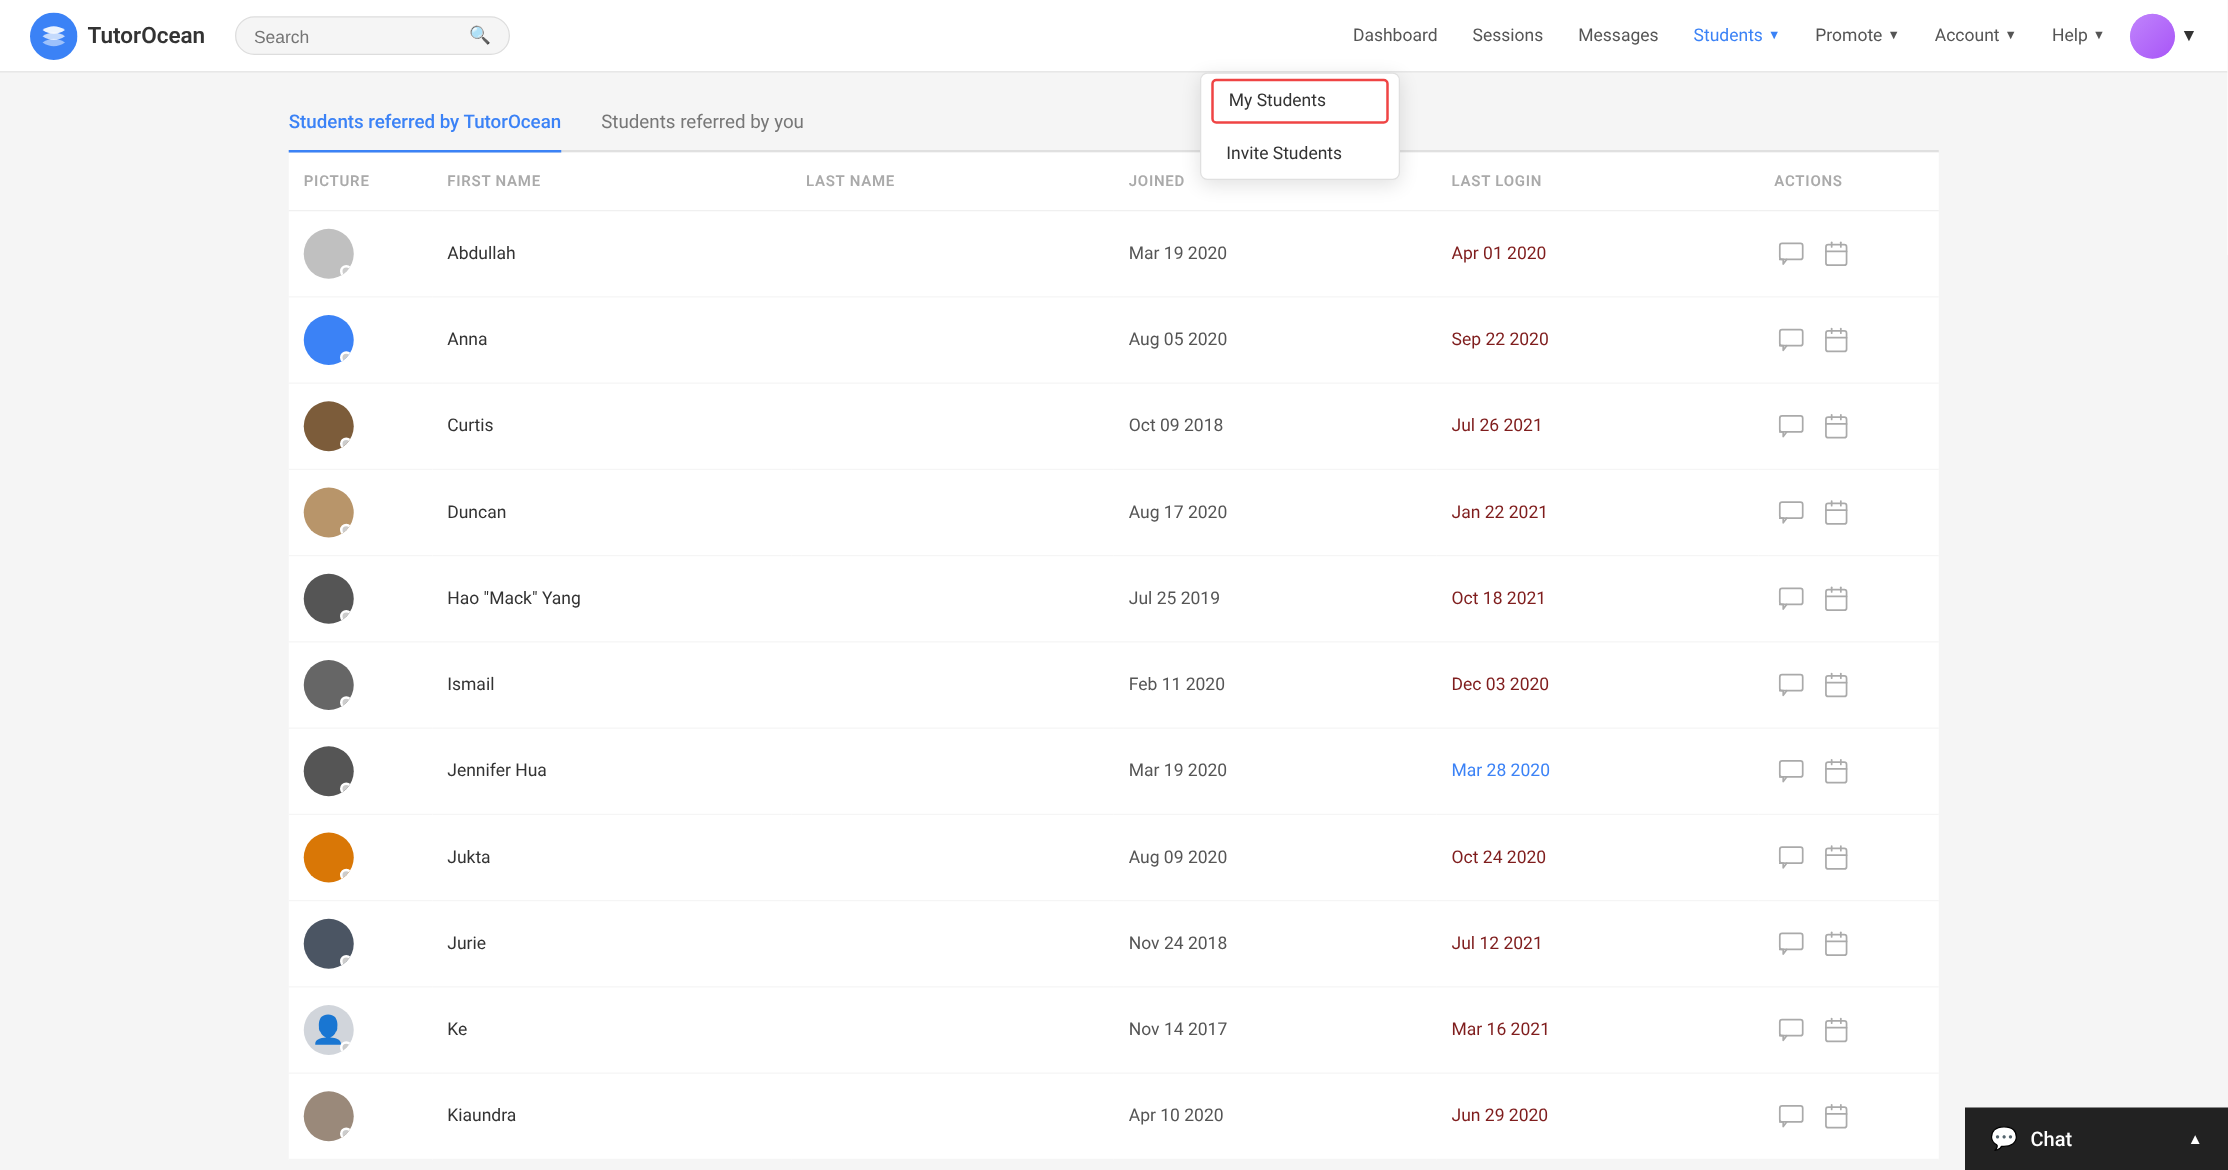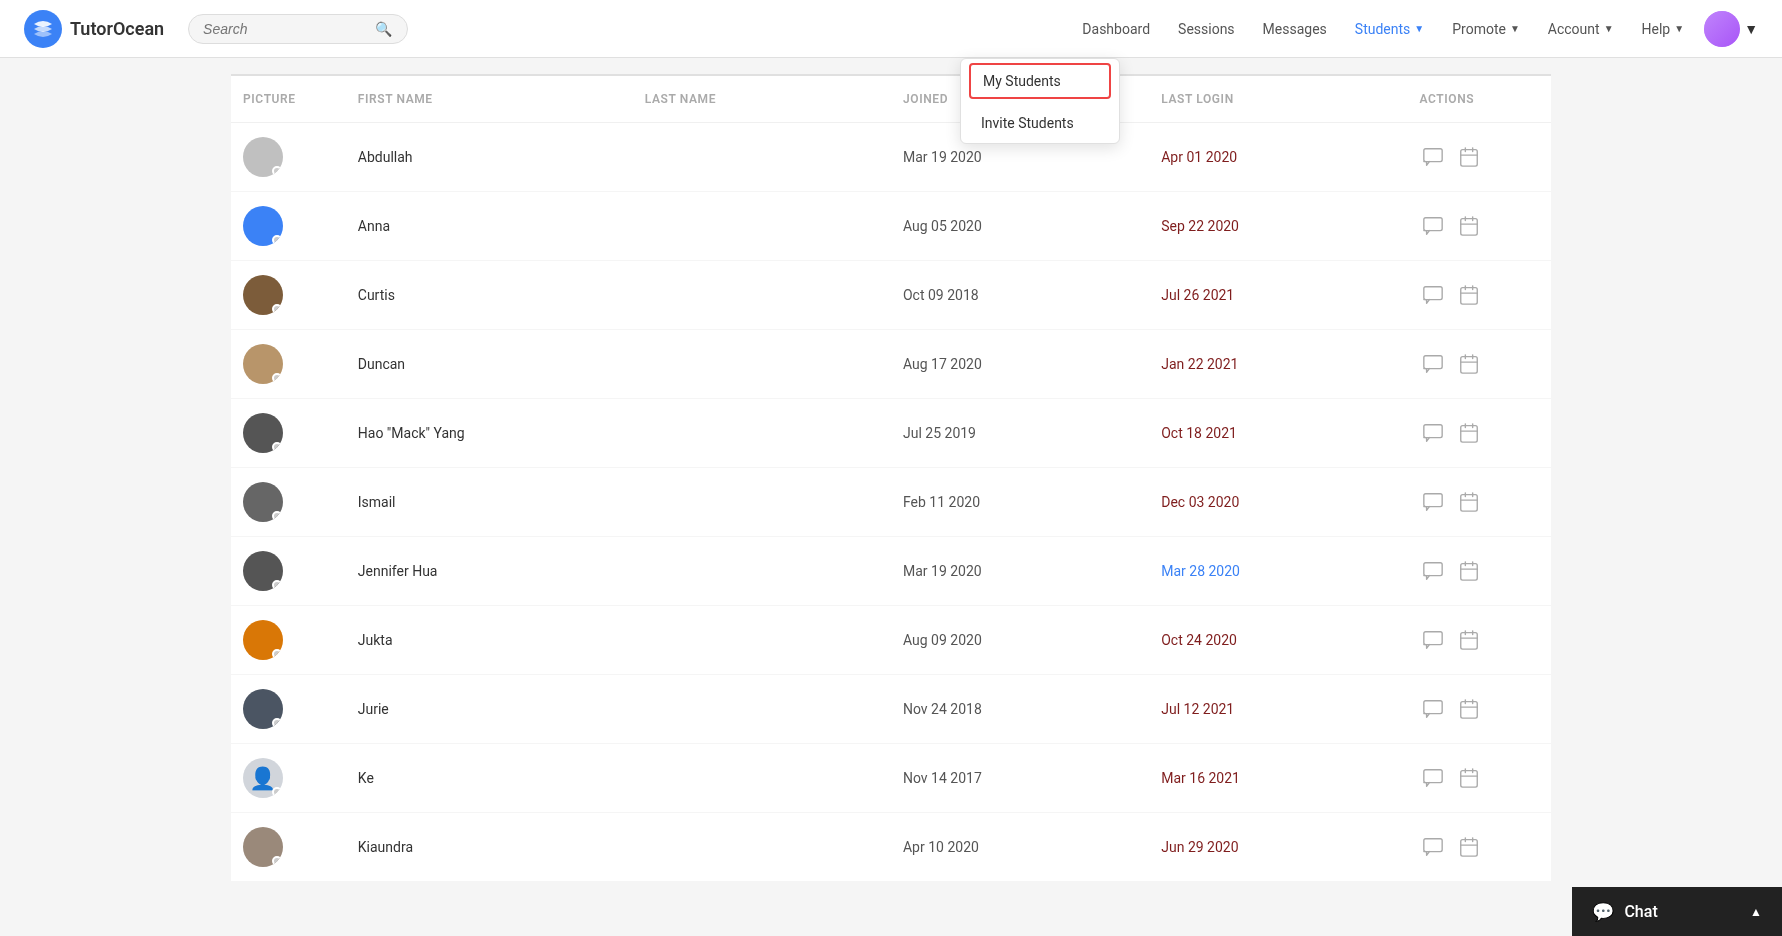--- a/index.html
+++ b/index.html
@@ -42,21 +42,20 @@
       width: 220px;
       gap: 8px;
     }
     .search-bar input {
       border: none;
       background: transparent;
       outline: none;
       font-size: 14px;
       color: #0369a1;
       width: 100%;
-      font-style: italic;
     }
     .search-icon-svg {
       color: #888;
       font-size: 14px;
     }
     .nav-links {
       display: flex;
       align-items: center;
       gap: 4px;
       margin-left: auto;
@@ -280,20 +279,22 @@
 </header>
 
 <div class="students-dropdown" style="left: 1020px; top: 58px;">
   <div class="dropdown-item highlighted">My Students</div>
   <div class="dropdown-item">Invite Students</div>
 </div>
 
 <div class="main-content">
 
   <div class="tabs">
+    <div class="tab active">Students referred by TutorOcean</div>
+    <div class="tab">Students referred by you</div>
   </div>
 
   <table class="students-table">
     <thead>
       <tr>
         <th class="pic-col">PICTURE</th>
         <th class="firstname-col">FIRST NAME</th>
         <th class="lastname-col">LAST NAME</th>
         <th class="joined-col">JOINED</th>
         <th class="lastlogin-col">LAST LOGIN</th>

